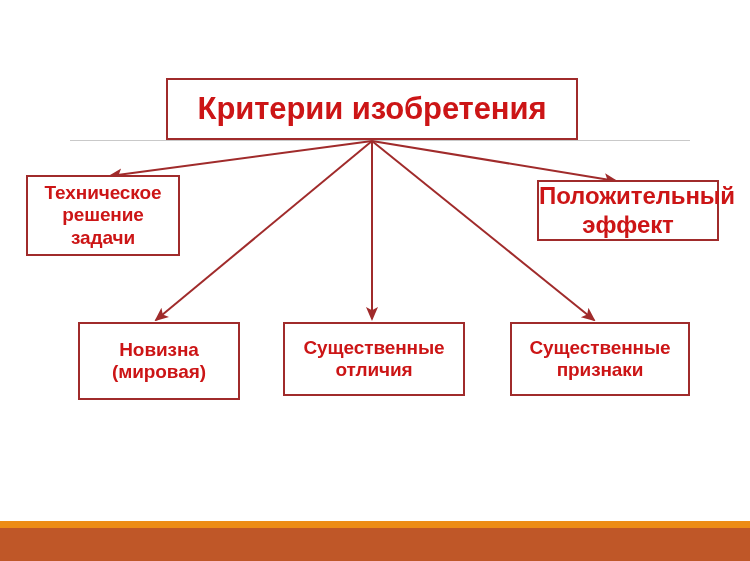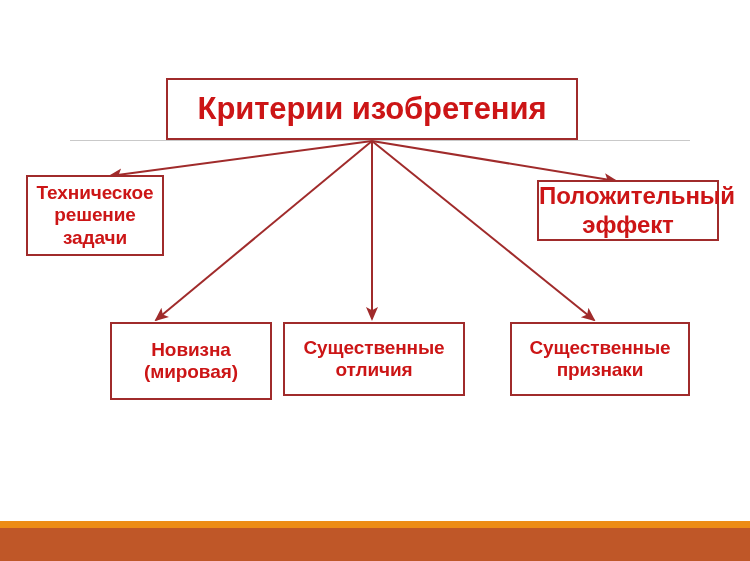--- a/index.html
+++ b/index.html
@@ -55,38 +55,37 @@
     left: 166px;
     top: 78px;
     width: 412px;
     height: 62px;
     font-size: 31px;
     border-width: 2px;
   }
   #node-technical {
     left: 26px;
     top: 175px;
-    width: 138px;
+    width: 154px;
     height: 81px;
     font-size: 19px;
   }
   #node-positive {
     left: 537px;
     top: 180px;
     width: 182px;
     height: 61px;
     font-size: 24px;
   }
   #node-novelty {
     left: 78px;
     top: 322px;
     width: 162px;
     height: 78px;
     font-size: 19px;
-    margin-left: 32px;
   }
   #node-differences {
     left: 283px;
     top: 322px;
     width: 182px;
     height: 74px;
     font-size: 19px;
   }
   #node-features {
     left: 510px;

